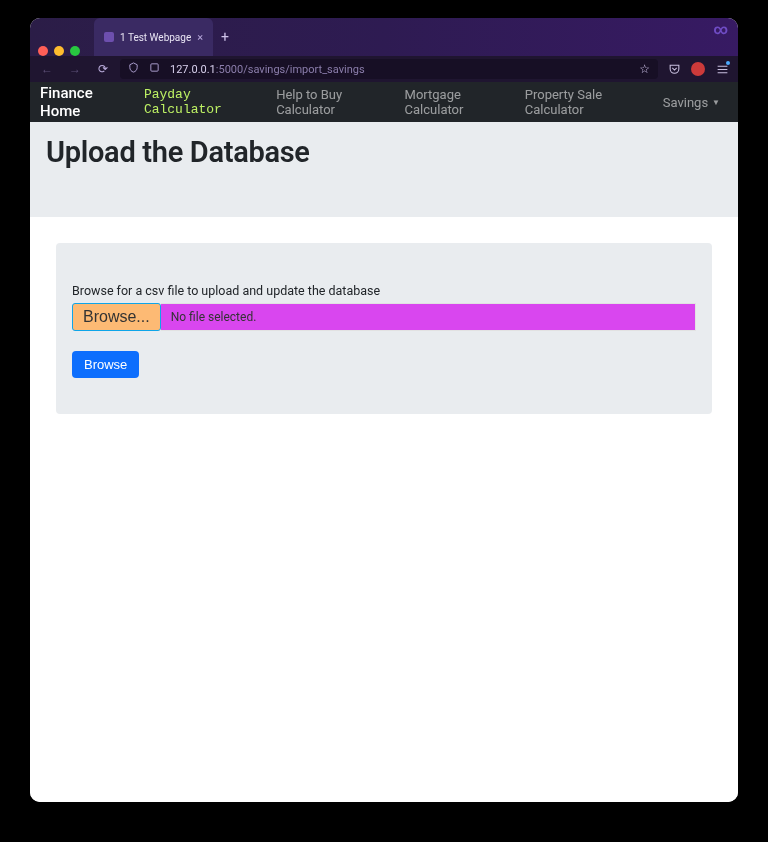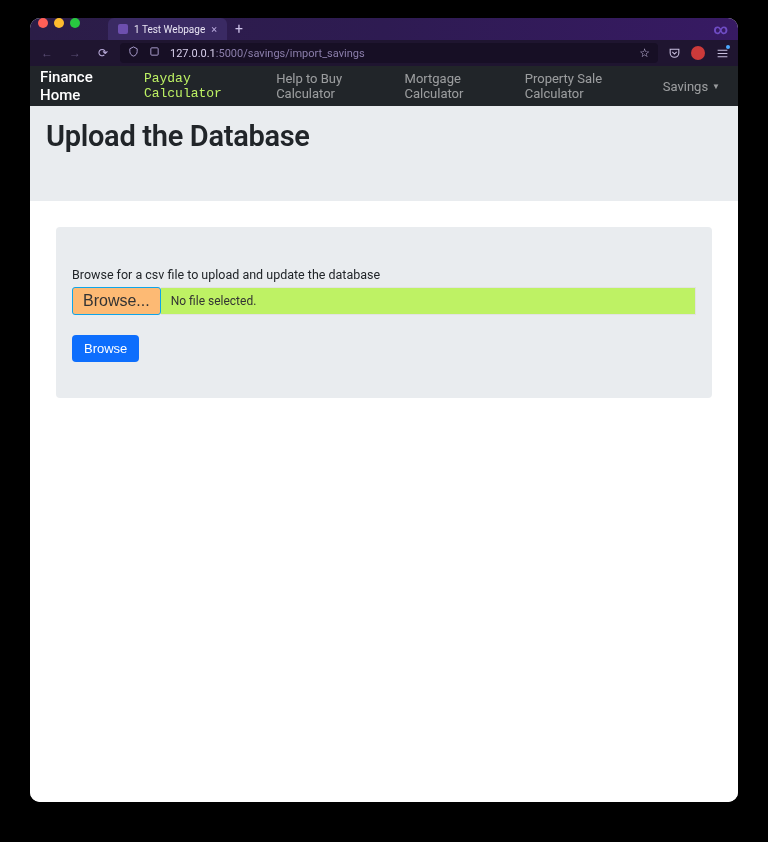--- a/index.html
+++ b/index.html
@@ -21,25 +21,24 @@
     overflow: hidden;
     box-shadow: 0 10px 40px rgba(0,0,0,0.5);
     display: flex;
     flex-direction: column;
   }
 
   
   .chrome-top {
     background: linear-gradient(90deg,#2b1d47 0%, #2e1b52 50%, #371a63 100%);
     position: relative;
-    height: 22px;
-    display: flex;
-    align-items: flex-start;
+    height: 38px;
+    display: flex;
+    align-items: flex-end;
     padding: 0 8px;
-    gap: 14px;
   }
   .traffic {
     display: flex;
     gap: 6px;
     align-items: center;
   }
   .tl { width: 10px; height: 10px; border-radius: 50%; display:inline-block; }
   .tl.red { background:#ff5f57; }
   .tl.yellow { background:#febc2e; }
   .tl.green { background:#28c840; }
@@ -180,21 +179,21 @@
     border:1px solid #0ea5e9;
     border-radius:3px;
     font-size:16px;
     padding:0 10px;
     cursor:pointer;
     display:flex;align-items:center;
     color:#333;
   }
   .file-status {
     flex:1;
-    background:#bef264;
+    background:#d946ef;
     border:1px solid #e2e2e2;
     border-left:none;
     font-size:12px;
     color:#333;
     display:flex;align-items:center;
     padding:0 10px;
   }
   .submit-btn {
     background:#0d6efd;
     color:#fff;

